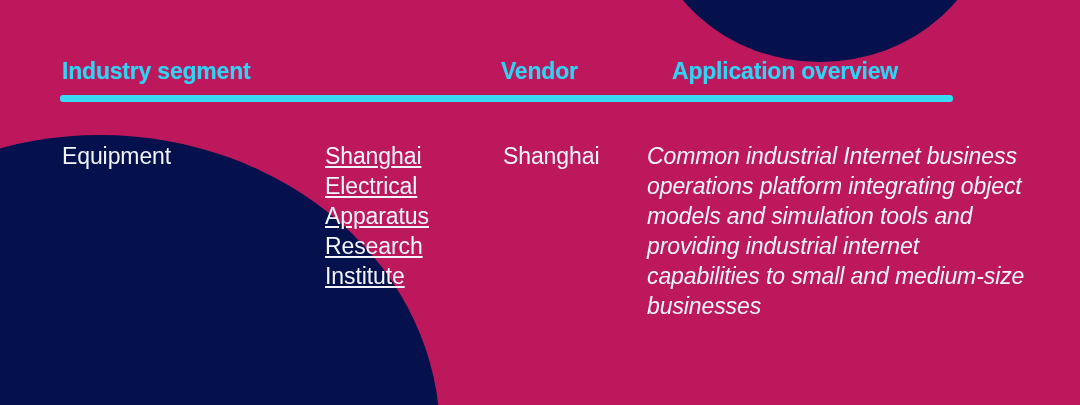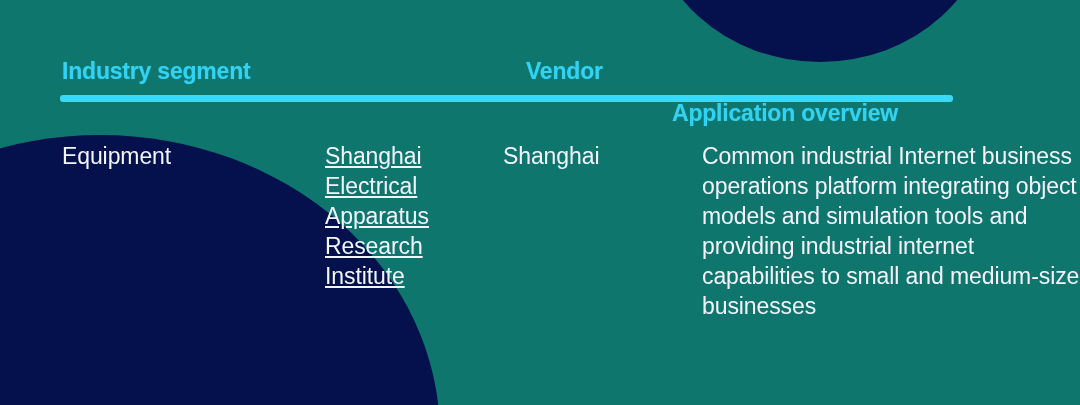--- a/index.html
+++ b/index.html
@@ -10,21 +10,21 @@
     width: 1080px;
     height: 405px;
     overflow: hidden;
     font-family: "Liberation Sans", sans-serif;
   }
 
   #slide {
     position: relative;
     width: 1080px;
     height: 405px;
-    background: #0f766e;
+    background: #be185d;
     overflow: hidden;
   }
 
   
   .blob {
     position: absolute;
     background: #04114c;
     border-radius: 50%;
     pointer-events: none;
   }
@@ -62,22 +62,22 @@
     top: 0;
     color: #31d2f2;
     font-size: 23px;
     font-weight: bold;
     letter-spacing: -0.2px;
     white-space: nowrap;
     text-shadow: 0 0 1px rgba(49,210,242,0.5);
   }
   .h-0 { left: 2px; }
   .h-1 { left: 265px; }
-  .h-2 { left: 466px; }
-  .h-3 { left: 612px; margin-top: 42px; }
+  .h-2 { left: 441px; }
+  .h-3 { left: 612px; }
 
   #divider {
     position: absolute;
     left: 60px;
     top: 95px;
     width: 893px;
     height: 7px;
     background: #3ad9f5;
     border-radius: 3px;
   }
@@ -94,21 +94,21 @@
     color: #f2f5ff;
     font-size: 23px;
     font-weight: normal;
     line-height: 30px;
     letter-spacing: -0.1px;
     margin-top: 8px;
   }
   .b-0 { left: 2px; width: 240px; }
   .b-1 { left: 265px; width: 165px; text-decoration: underline; }
   .b-2 { left: 443px; width: 160px; }
-  .b-3 { left: 642px; width: 378px; }
+  .b-3 { left: 587px; width: 378px; font-style: italic; }
 </style>
 </head>
 <body>
 
 <div id="slide">
 
   <div class="blob" id="blob-top"></div>
   <div class="blob" id="blob-bottom-left"></div>
 
   <div id="table">

